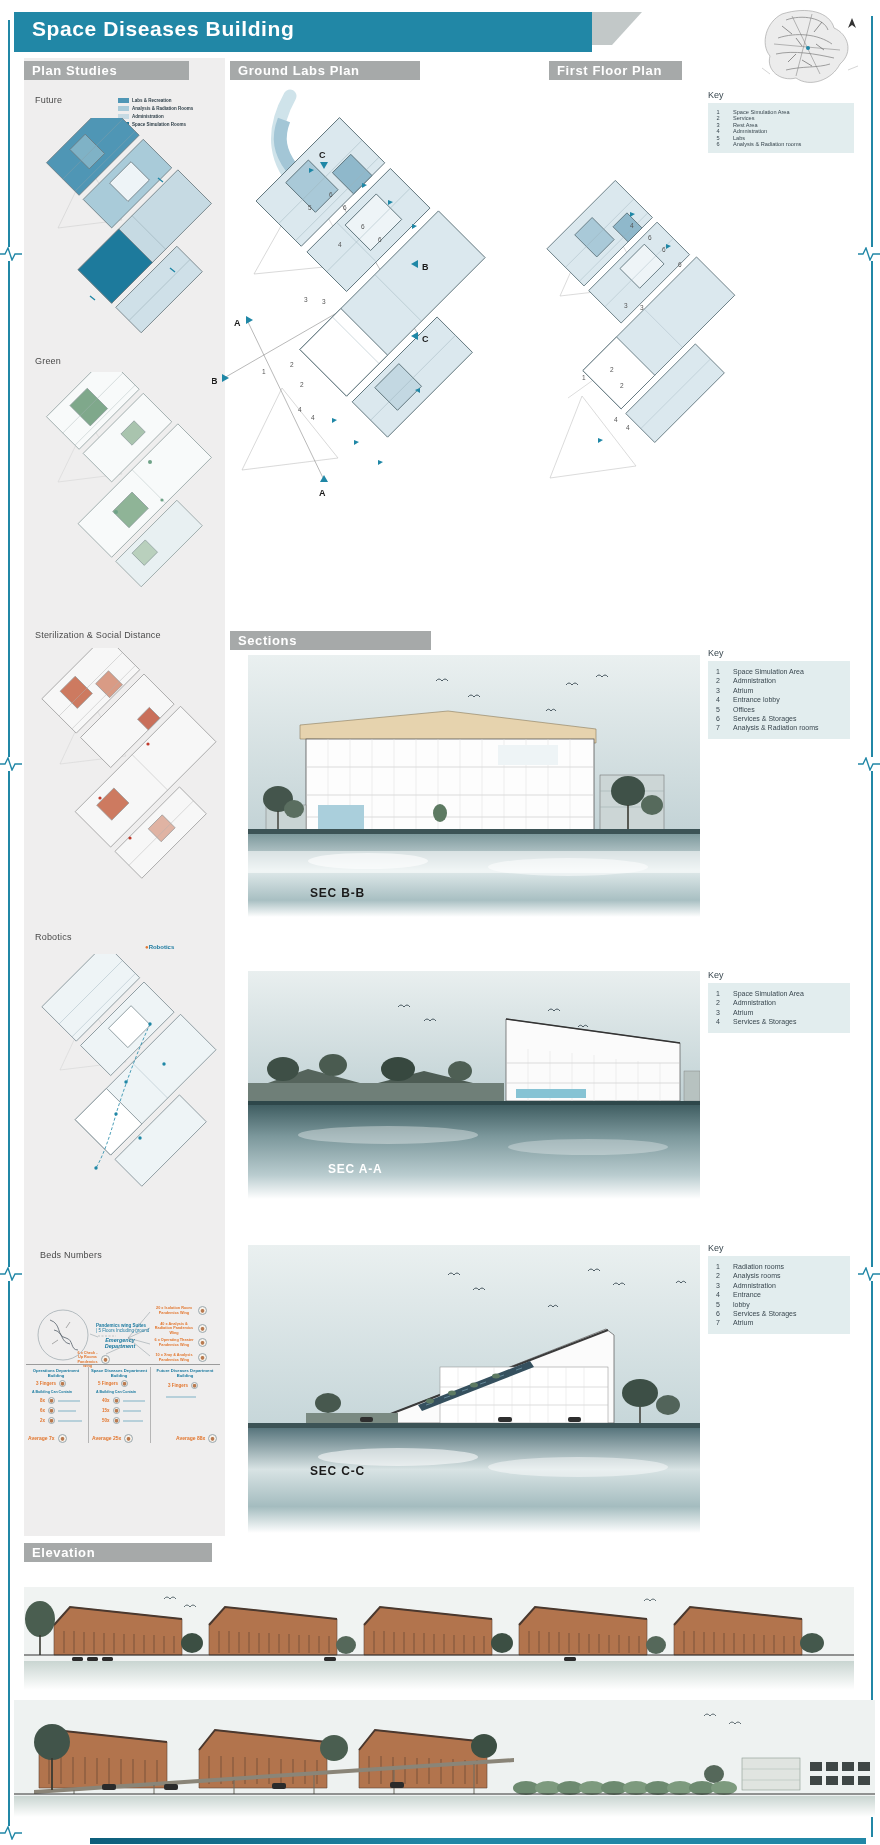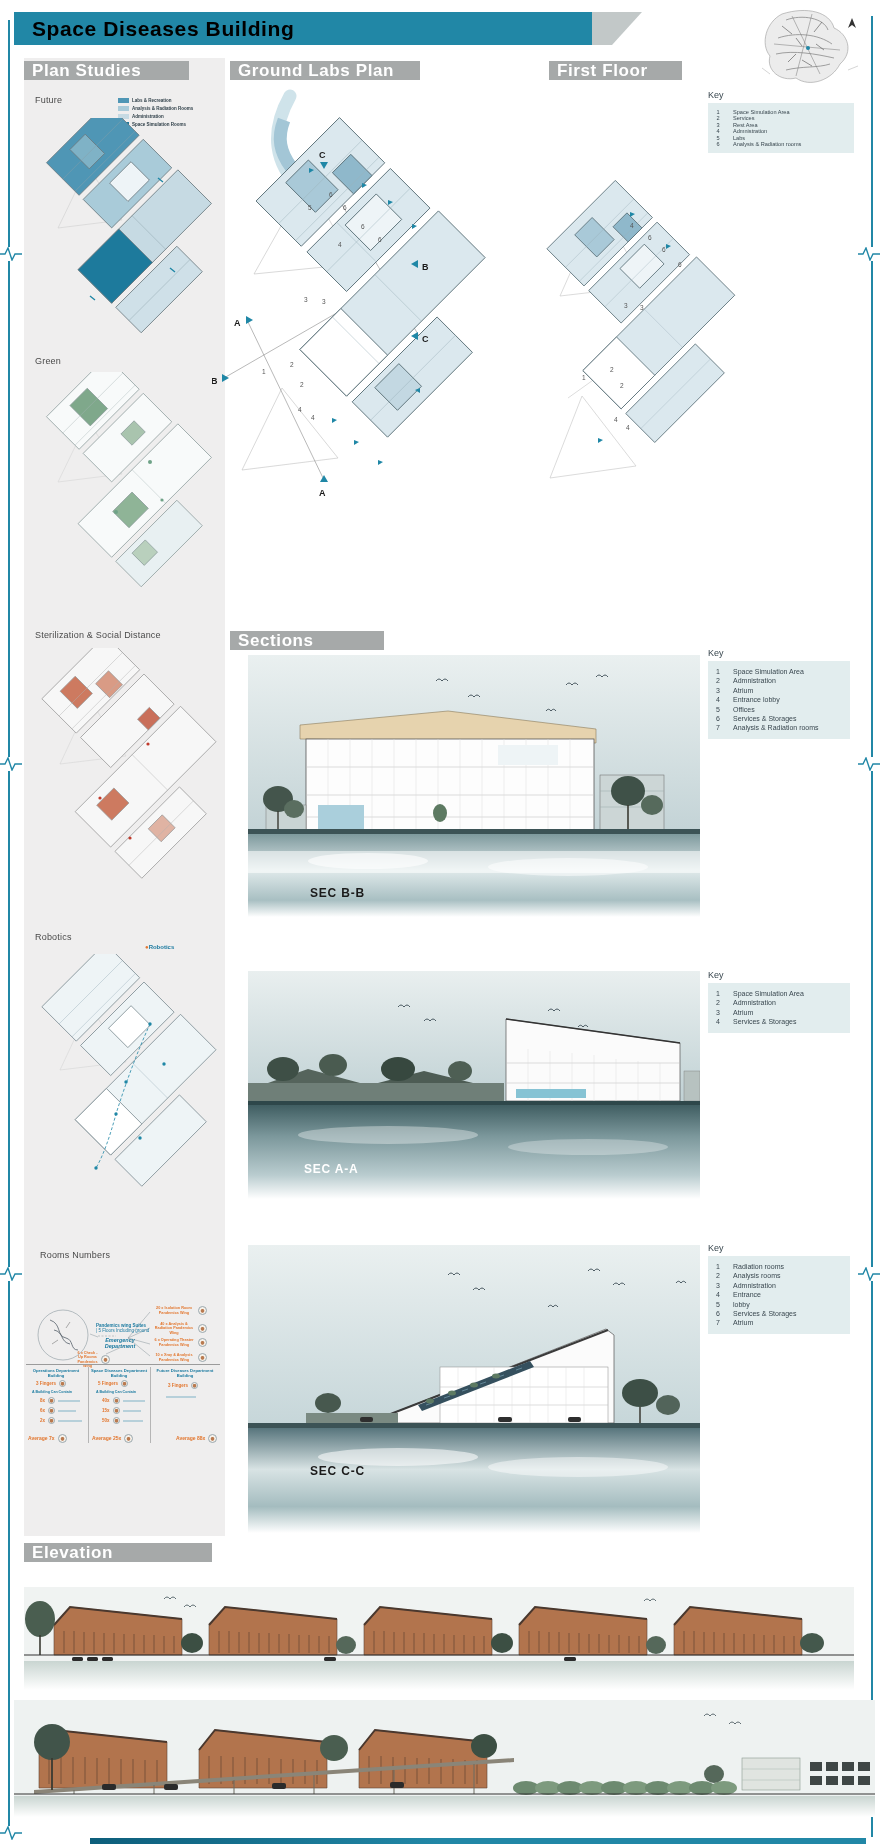--- a/index.html
+++ b/index.html
@@ -1,25 +1,25 @@
 <!DOCTYPE html>
 <html><head>
 <meta charset="utf-8">
 <style>
   html,body{margin:0;padding:0;background:#fff}
   body{width:880px;height:1845px;position:relative;overflow:hidden;
        font-family:"Liberation Sans",sans-serif;color:#333}
   .abs{position:absolute}
   
-  .titlebar{left:14px;top:12px;width:578px;height:33px;background:#2187a6;color:#000000;
+  .titlebar{left:14px;top:12px;width:578px;height:40px;background:#2187a6;color:#ffffff;
             font-size:21px;font-weight:bold;letter-spacing:.6px;line-height:33px;padding-left:18px;box-sizing:border-box}
   .titlewedge{left:592px;top:12px;width:50px;height:33px;background:#c2c8c8;
               clip-path:polygon(0 0,100% 0,40% 100%,0 100%)}
   
-  .gbar{background:#a6a9a9;color:#fff;font-weight:bold;font-size:17px;letter-spacing:.6px;
+  .gbar{background:#a6a9a9;color:#fff;font-weight:bold;font-size:13px;letter-spacing:.6px;
         line-height:19px;height:19px;padding-left:8px;box-sizing:border-box}
   
   .panel{left:24px;top:58px;width:201px;height:1478px;background:#efeeee}
   .slabel{font-size:9px;color:#4a4a4a;letter-spacing:.2px}
   
   .legrow{display:flex;align-items:center;gap:3px;margin-bottom:3px}
   .legsw{width:11px;height:5px;flex:none}
   .sw0{background:#4f96b5}.sw1{background:#a9cbd9}.sw2{background:#c6dae3}.sw3{background:#1d7a9c}
   .legtx{font-size:4.5px;font-weight:bold;color:#31414a;white-space:nowrap}
   
@@ -183,21 +183,21 @@
   </g>
   <path d="M120,70 C108,96 96,128 86,160 C80,182 74,200 66,214" stroke="#1f87a6" stroke-width=".8" fill="none" stroke-dasharray="3 2"></path>
   <circle cx="120" cy="70" r="1.7" fill="#1f87a6"></circle>
     <circle cx="96" cy="128" r="1.7" fill="#1f87a6"></circle>
   <circle cx="86" cy="160" r="1.7" fill="#1f87a6"></circle>
     <circle cx="66" cy="214" r="1.7" fill="#1f87a6"></circle>
   <circle cx="134" cy="110" r="1.7" fill="#1f87a6"></circle>
     <circle cx="110" cy="184" r="1.7" fill="#1f87a6"></circle>
 </svg>
 
-<div class="abs slabel" style="left:40px;top:1250px">Rooms Numbers</div>
+<div class="abs slabel" style="left:40px;top:1250px">Beds Numbers</div>
 <svg class="abs" style="left:36px;top:1306px" width="56" height="60" viewBox="0 0 56 60">
   <circle cx="27" cy="29" r="25" fill="none" stroke="#9aa5aa" stroke-width=".7"></circle>
   <path d="M14,14 C26,18 20,30 30,32 C38,34 34,44 42,44 M18,24 C28,26 24,36 34,38" stroke="#55606a" stroke-width=".8" fill="none"></path>
   <path d="M16,38 l6,-4 M34,16 l-4,6" stroke="#777" stroke-width=".6"></path>
 </svg>
 <svg class="abs" style="left:24px;top:1296px" width="200" height="72" viewBox="0 0 200 72">
   <path d="M66,38 L74,41 M104,42 L126,16 M104,42 L126,32 M104,42 L126,48 M104,42 L126,60 M100,50 L82,58" stroke="#9aa5aa" stroke-width=".6" fill="none"></path>
   <path d="M74,40 h18" stroke="#9aa5aa" stroke-width=".6" stroke-dasharray="2 1.5"></path>
 </svg>
 <div class="abs tiny bt" style="left:96px;top:1323px;width:56px">
@@ -414,21 +414,21 @@
     <text x="86" y="160">3</text>
     <text x="102" y="162">3</text>
     <text x="72" y="224">2</text>
     <text x="82" y="240">2</text>
     <text x="44" y="232">1</text>
     <text x="76" y="274">4</text>
     <text x="88" y="282">4</text>
   </g>
 </svg>
 
-<div class="abs gbar" style="left:230px;top:631px;width:154px">Sections</div>
+<div class="abs gbar" style="left:230px;top:631px;width:201px">Sections</div>
 
 <svg class="abs" style="left:248px;top:655px" width="452" height="262" viewBox="0 0 452 262">
   <defs>
     <linearGradient id="sky1" x2="0" y2="1">
         <stop offset="0" stop-color="#eaf0f0"></stop>
         <stop offset="1" stop-color="#c3d3d6"></stop>
       </linearGradient>
     <linearGradient id="wat1" x2="0" y2="1">
         <stop offset="0" stop-color="#7b979b"></stop>
         <stop offset=".45" stop-color="#dfe9ea"></stop>
@@ -536,21 +536,21 @@
   <polygon points="258,48 432,72 432,130 258,130" fill="#fbfbfb" stroke="#555" stroke-width=".7"></polygon>
   <line x1="258" y1="48" x2="432" y2="72" stroke="#333" stroke-width="1.4"></line>
   <path d="M258,92 h174 M258,112 h174" stroke="#bbbbbb" stroke-width=".5"></path>
   <path d="M280,78 v52 M302,80 v50 M324,82 v48 M346,84 v46 M368,88 v42 M390,90 v40 M412,92 v38" stroke="#dddddd" stroke-width=".45"></path>
   <rect x="268" y="118" width="70" height="9" fill="#86c3d4"></rect>
   <rect x="436" y="100" width="16" height="30" fill="#b7c2c0" stroke="#777" stroke-width=".4"></rect>
   <rect y="130" width="452" height="4" fill="#2e474a"></rect>
   <ellipse cx="140" cy="164" rx="90" ry="9" fill="#ffffff" opacity=".35"></ellipse>
   <ellipse cx="340" cy="176" rx="80" ry="8" fill="#ffffff" opacity=".3"></ellipse>
 </svg>
-<div class="abs seclab light" style="left:304px;top:1162px">SEC A-A</div>
+<div class="abs seclab light" style="left:328px;top:1162px">SEC A-A</div>
 <div class="abs" style="left:708px;top:970px;width:142px">
   <div class="klabel">Key</div>
   <div class="kbox kbig" style="width:142px">
     <div class="krow">
         <span class="kn">1</span>
         <span>Space Simulation Area</span>
       </div>
     <div class="krow">
         <span class="kn">2</span>
         <span>Admnistration</span>

